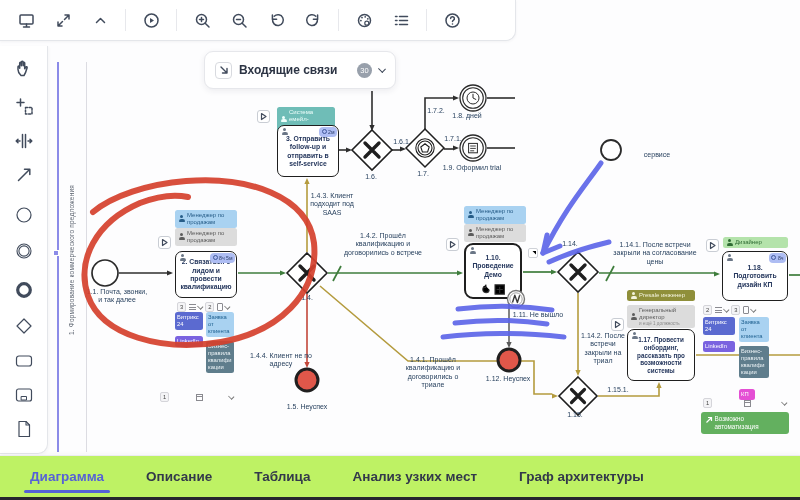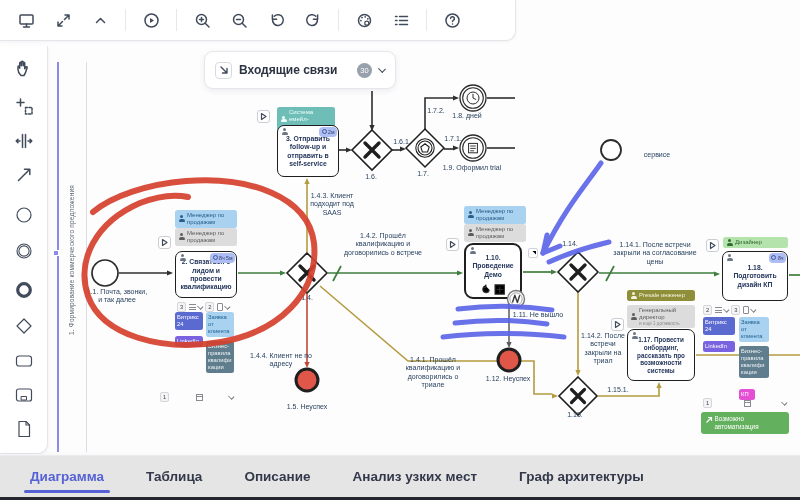--- a/index.html
+++ b/index.html
@@ -96,21 +96,21 @@
   .v-hood-shade{position:absolute;left:124px;top:102px;width:44px;height:58px;border-radius:22px 22px 0 0;background:#5b50c9;}
   .v-hair{position:absolute;left:126px;top:28px;width:37px;height:22px;border-radius:50% 50% 42% 42%;background:#837a69;}
   .v-face{position:absolute;left:127px;top:40px;width:35px;height:38px;border-radius:42%;
           background:linear-gradient(#b98c6c 0 68%,#96714f 100%);}
   .v-name{position:absolute;left:19px;bottom:12px;font-size:16.5px;font-weight:bold;color:#f3f3f3;
           text-shadow:0 1px 4px rgba(0,0,0,.65);letter-spacing:.2px;}
   .v-audio{position:absolute;right:12px;top:10px;width:42px;height:42px;border-radius:50%;background:#3f6fe4;
            display:flex;align-items:center;justify-content:center;gap:3px;cursor:pointer;}
   .v-bar{width:4.5px;border-radius:3px;background:#fff;}
   
-  .tabs{position:absolute;left:0;top:455px;width:800px;height:42px;background:#e5e5e5;z-index:6;
+  .tabs{position:absolute;left:0;top:455px;width:800px;height:42px;background:#bef264;z-index:6;
         border-top:1px solid #ececf0;display:flex;align-items:center;gap:38px;padding:0 0 0 28px;
         box-shadow:0 -1px 4px rgba(40,40,60,.04);}
   .tab{position:relative;font-size:13.5px;font-weight:600;color:#33394a;cursor:pointer;padding:11px 2px;}
   .tab.active{color:#5661d6;font-weight:bold;}
   .tab.active::after{content:"";position:absolute;left:-4px;right:-4px;bottom:2px;height:3px;border-radius:2px;background:#5661d6;}
   .darkstrip{position:absolute;left:0;top:497px;width:800px;height:3px;background:#26262e;z-index:7;}
   .minilink{position:absolute;z-index:2;width:10px;height:10px;background:#fff;border:1px solid #cfd2d8;border-radius:2px;
             display:flex;align-items:center;justify-content:center;}
 </style>
 </head>
@@ -574,20 +574,20 @@
         </svg>
     </span>
     <span class="dd-label">Входящие связи</span>
     <span class="dd-count">30</span>
     <span class="dd-chev"></span>
   </div>
 
 
   <div class="tabs">
     <div class="tab active"><span>Диаграмма</span></div>
+    <div class="tab"><span>Описание</span></div>
     <div class="tab"><span>Таблица</span></div>
-    <div class="tab"><span>Описание</span></div>
     <div class="tab"><span>Анализ узких мест</span></div>
     <div class="tab"><span>Граф архитектуры</span></div>
   </div>
   <div class="darkstrip"></div>
 
 </div>
 
 </body></html>

